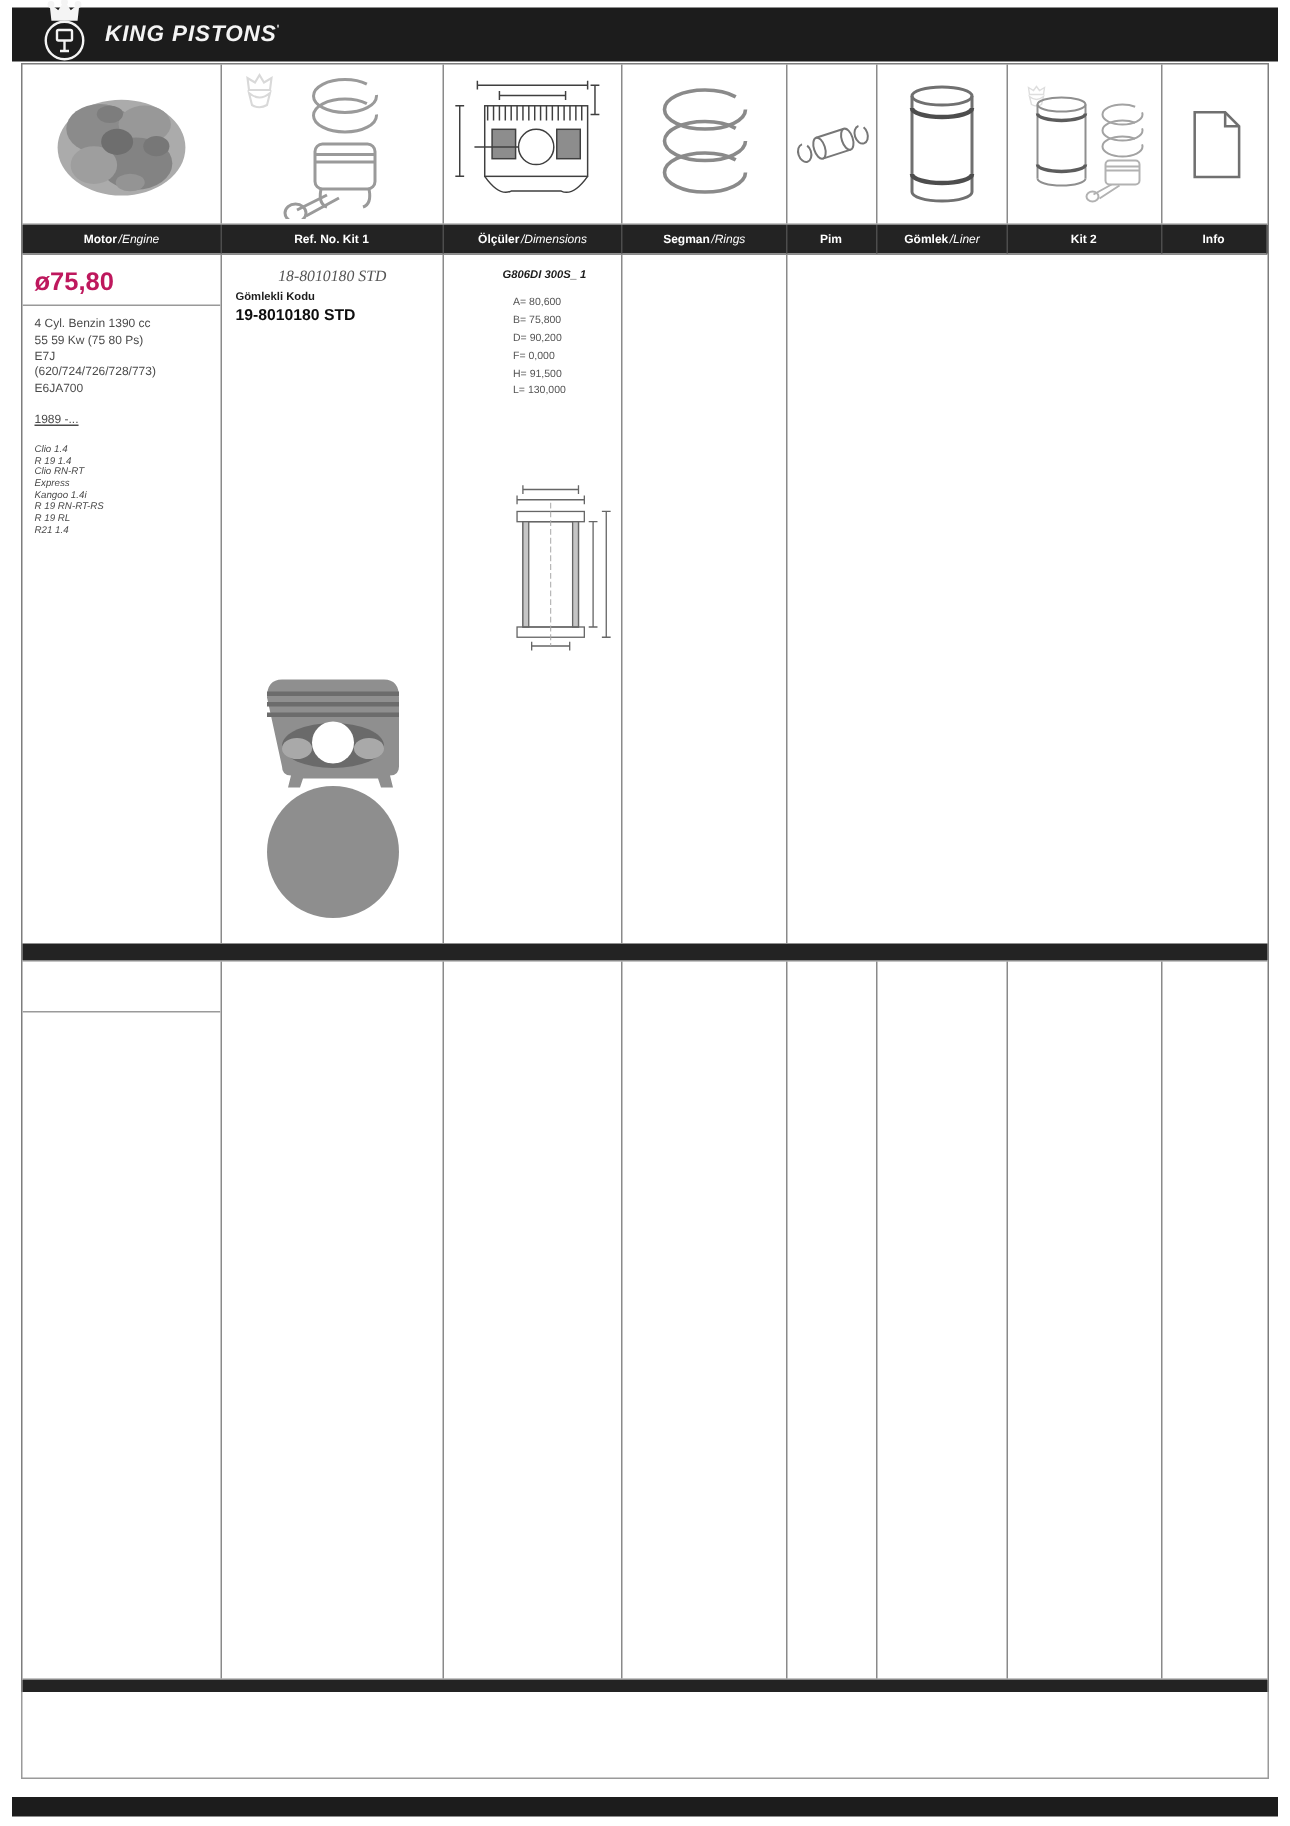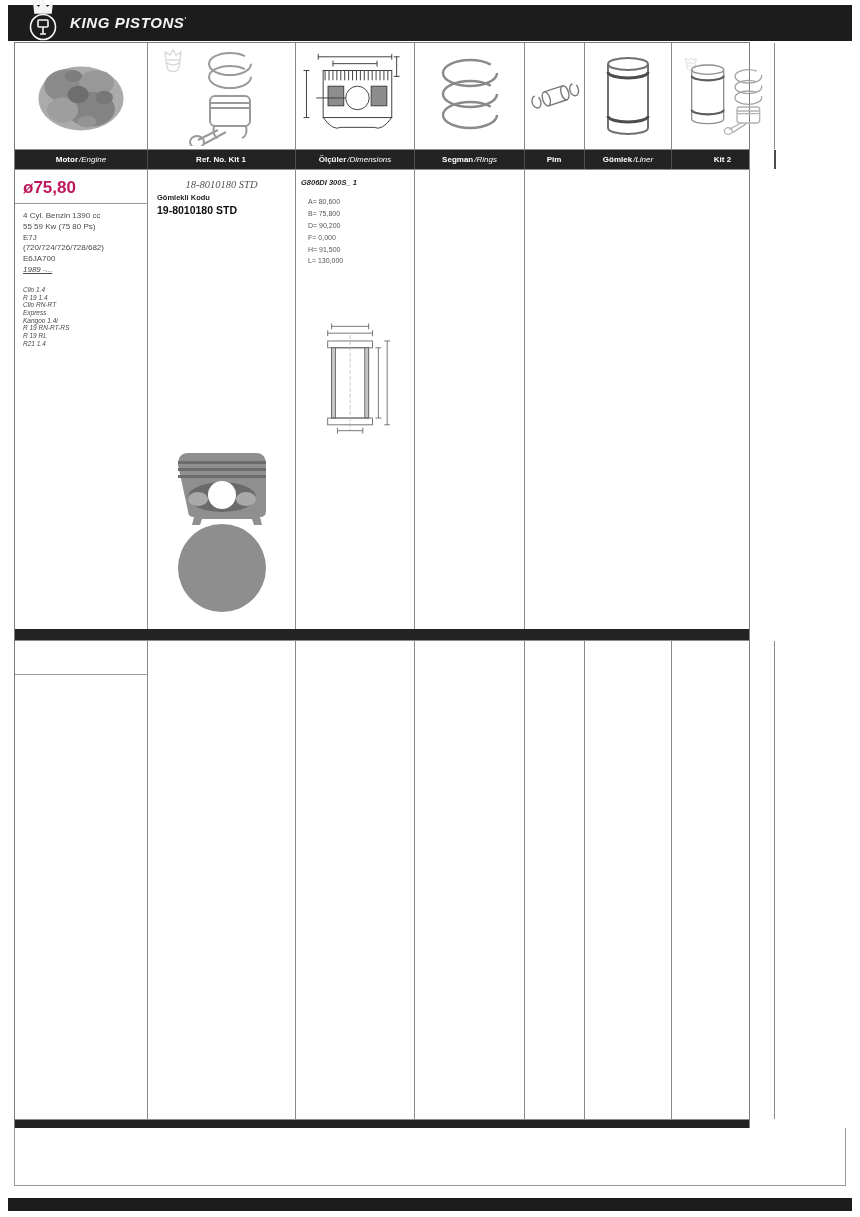--- a/index.html
+++ b/index.html
@@ -7,21 +7,21 @@
         font-family:"Liberation Sans",sans-serif;color:#333;overflow:hidden;}
 
   
   .brandbar{position:absolute;left:8px;top:5px;width:844px;height:36px;background:#1c1c1c;}
   .logo{position:absolute;left:12px;top:-6px;}
   .brandname{position:absolute;left:62px;top:9px;color:#f4f4f4;font-weight:bold;
              font-style:italic;font-size:15px;letter-spacing:.6px;white-space:nowrap;}
   .brandname sup{font-size:7px;font-style:normal;}
 
   
-  .tablewrap{position:absolute;left:14px;top:42px;width:736px;border:1px solid #7d7d7d;box-sizing:border-box;}
+  .tablewrap{position:absolute;left:14px;top:42px;width:832px;border:1px solid #7d7d7d;box-sizing:border-box;}
   .grid{display:grid;grid-template-columns:133px 148px 119px 110px 60px 87px 103px 1fr;}
   .cell{border-right:1px solid #8a8a8a;position:relative;overflow:hidden;box-sizing:border-box;}
   .cell:last-child{border-right:none;}
   .icon-row{height:106px;border-bottom:1px solid #8a8a8a;}
   .icon-row .cell{display:flex;align-items:center;justify-content:center;}
   .header-row{height:19px;background:#232323;}
   .header-row .cell{border-right:1px solid #4d4d4d;display:flex;align-items:center;justify-content:center;
                     color:#fff;font-size:8px;font-weight:bold;white-space:nowrap;}
   .header-row .en{font-style:italic;font-weight:normal;margin-left:1px;}
   .data-row{height:459px;border-top:1px solid #8a8a8a;}
@@ -31,21 +31,21 @@
 
   .footer-strip{position:absolute;left:14px;top:1128px;width:832px;height:58px;
                 border:1px solid #9a9a9a;border-top:none;box-sizing:border-box;background:#fff;}
   .bottom-bar{position:absolute;left:8px;top:1198px;width:844px;height:13px;background:#1c1c1c;}
 
   
   .c-engine{padding:8px 8px 0 8px;}
   .bore{font-size:17px;font-weight:bold;color:#be185d;padding-bottom:5px;border-bottom:1px solid #999;
         margin:0 -8px 7px -8px;padding-left:8px;}
   .spec{font-size:8px;color:#4a4a4a;line-height:1.35;}
-  .years{margin-top:0;font-size:8px;font-style:italic;text-decoration:underline;color:#4a4a4a;}
+  .years{margin-top:10px;font-size:8px;text-decoration:underline;color:#4a4a4a;}
   .models{margin-top:12px;font-size:6.5px;font-style:italic;color:#4a4a4a;line-height:1.18;}
 
   
   .c-ref{padding:9px 7px 0 7px;}
   .code-std{font-family:"Liberation Serif",serif;font-style:italic;font-size:10.5px;color:#555;text-align:center;}
   .liner-label{font-size:7.5px;font-weight:bold;color:#1d1d1d;margin:3px 0 2px 2px;}
   .code-linered{font-size:10.5px;font-weight:bold;color:#0e0e0e;margin-left:2px;}
   .piston-photo{position:absolute;left:50%;transform:translateX(-50%);top:275px;}
 
   
@@ -56,21 +56,21 @@
   
   .c-rings{padding:9px 7px 0 7px;}
   .ring-code{font-size:8.5px;font-weight:bold;color:#222;line-height:1.7;white-space:nowrap;}
   .ring-items{margin-top:27px;font-size:6.5px;color:#555;line-height:1.45;}
   .ring-items .size{display:inline-block;width:23px;}
 
   
   .c-pin{padding:9px 5px 0 5px;font-size:8px;color:#555;line-height:1.55;}
 
   
-  .c-liner{padding:8px 4px 0 5px;}
+  .c-liner{padding:8px 4px 0 5px;margin-left:34px;}
   .liner-code{font-size:7.5px;font-weight:bold;font-style:italic;color:#1d1d1d;white-space:nowrap;}
   .liner-dims{margin-top:9px;margin-left:7px;font-size:7px;color:#555;line-height:1.7;}
   .liner-drawing{position:absolute;top:150px;left:50%;transform:translateX(-50%);}
 </style>
 </head>
 <body>
 
 <div class="page">
 
   <div class="brandbar">
@@ -242,21 +242,21 @@
         </div>
     </div>
 
     <div class="grid data-row">
 
       <div class="cell c-engine">
         <div class="bore">ø75,80</div>
         <div class="spec">4 Cyl. Benzin 1390 cc</div>
         <div class="spec">55 59 Kw (75 80 Ps)</div>
         <div class="spec">E7J</div>
-        <div class="spec">(720/724/726/728/682)</div>
+        <div class="spec">(620/724/726/728/773)</div>
         <div class="spec">E6JA700</div>
         <div class="years">1989 -...</div>
         <div class="models">
           <div>Clio 1.4</div>
           <div>R 19 1.4</div>
           <div>Clio RN-RT</div>
           <div>Express</div>
           <div>Kangoo 1.4i</div>
           <div>R 19 RN-RT-RS</div>
           <div>R 19 RL</div>

